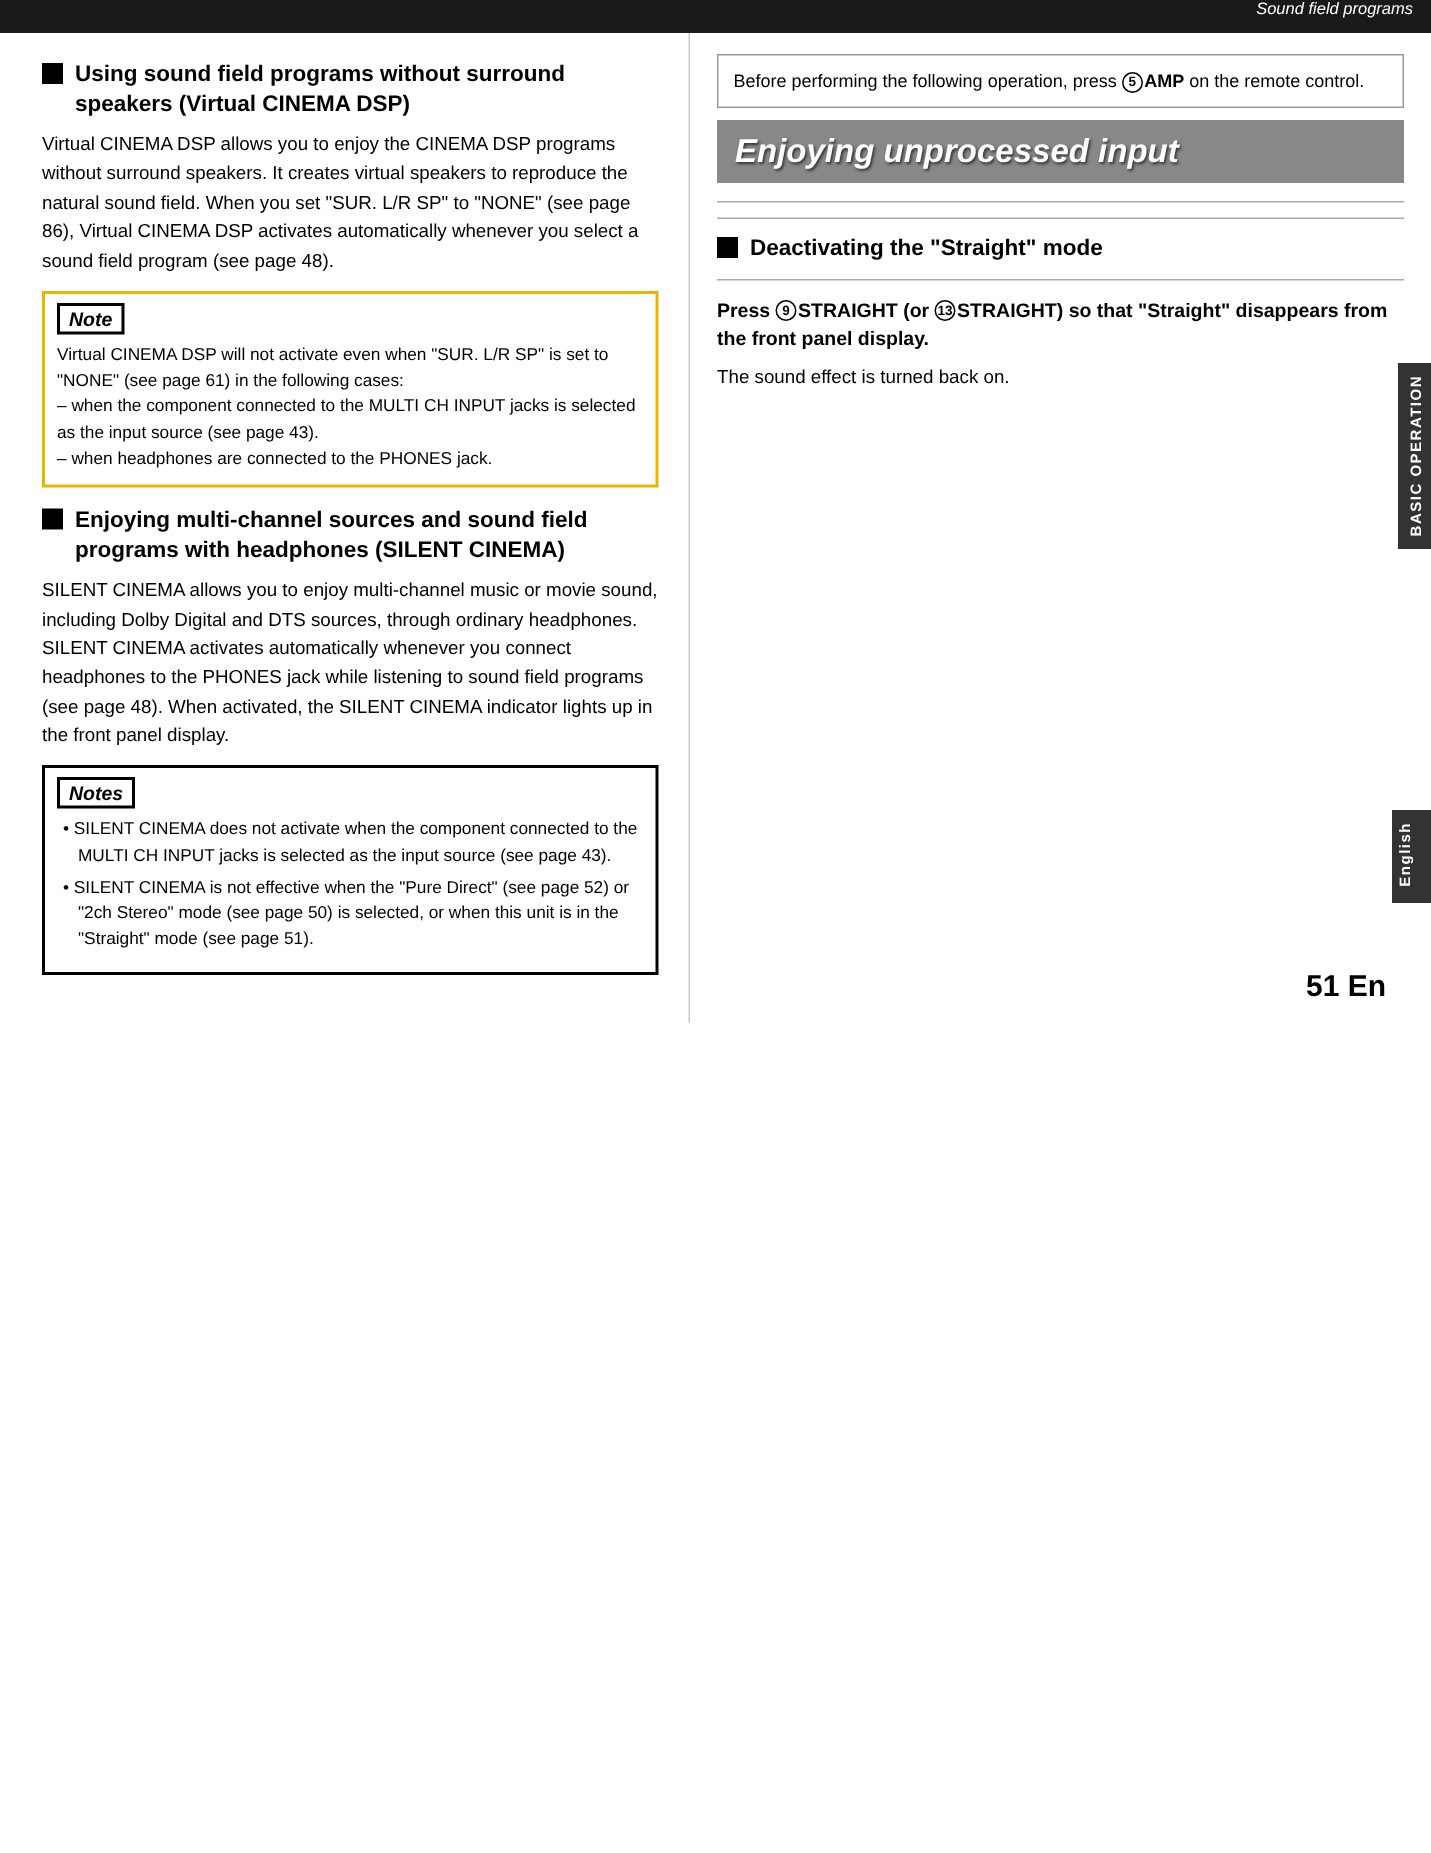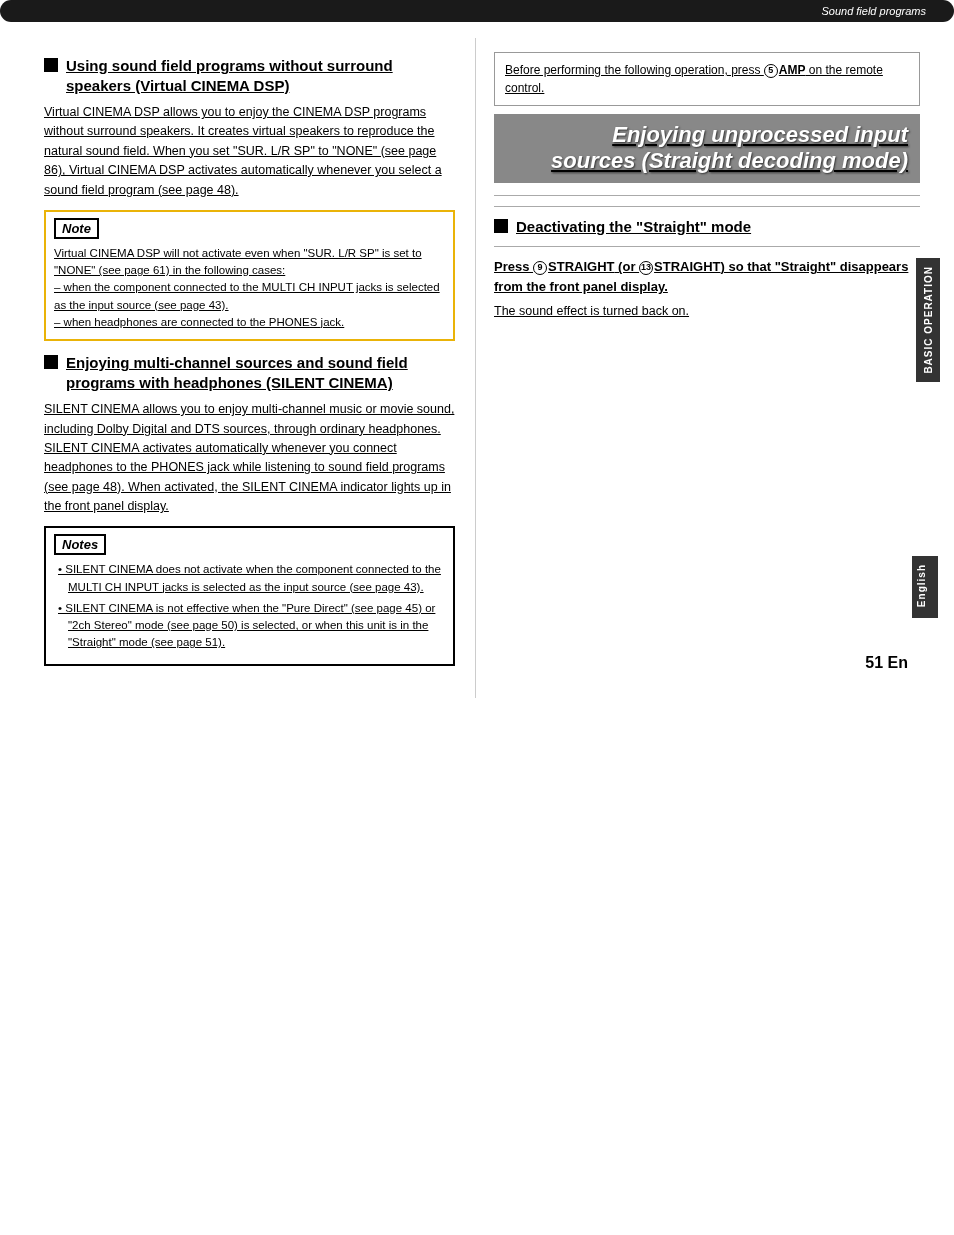--- a/index.html
+++ b/index.html
@@ -12,36 +12,34 @@
       color: #000;
       position: relative;
     }
 
     
     .header-bar {
       background: #1a1a1a;
       height: 22px;
       width: 100%;
       display: flex;
-      align-items: center;
+      align-items: flex-start;
       justify-content: flex-end;
-      padding-right: 28px;
-      border-radius: 11px;
+      padding-right: 12px;
     }
     .header-bar span {
       color: #fff;
       font-size: 11px;
       font-style: italic;
     }
 
     
     .main-content {
       display: flex;
-      padding: 16px;
-      text-decoration: underline;
+      padding: 0;
     }
 
     
     .left-col {
       width: 460px;
       padding: 18px 20px 20px 28px;
       border-right: 1px solid #ccc;
     }
 
     
@@ -139,21 +137,20 @@
       padding: 8px 12px;
       margin-bottom: 12px;
     }
     .enjoying-heading-text {
       font-size: 22px;
       font-weight: bold;
       font-style: italic;
       color: #fff;
       line-height: 1.2;
       text-shadow: 1px 1px 2px #333;
-      text-align: right;
     }
 
     
     .divider {
       border: none;
       border-top: 1px solid #aaa;
       margin: 10px 0;
     }
 
     
@@ -214,23 +211,23 @@
       font-weight: bold;
       writing-mode: vertical-rl;
       text-orientation: mixed;
       transform: rotate(180deg);
       letter-spacing: 1px;
     }
 
     
     .page-number-area {
       position: absolute;
-      bottom: 26px;
+      bottom: 12px;
       right: 30px;
-      font-size: 16px;
+      font-size: 20px;
       font-weight: bold;
     }
 
     
     .circled {
       display: inline-flex;
       align-items: center;
       justify-content: center;
       width: 14px;
       height: 14px;
@@ -270,34 +267,33 @@
     <div class="section-title">
       <div class="bullet"></div>
       <span class="section-title-text">Enjoying multi-channel sources and sound field programs with headphones (SILENT CINEMA)</span>
     </div>
 
     <p class="body-text">SILENT CINEMA allows you to enjoy multi-channel music or movie sound, including Dolby Digital and DTS sources, through ordinary headphones. SILENT CINEMA activates automatically whenever you connect headphones to the PHONES jack while listening to sound field programs (see page 48). When activated, the SILENT CINEMA indicator lights up in the front panel display.</p>
 
     <div class="notes-box">
       <div class="notes-title">Notes</div>
       <div class="notes-item">• SILENT CINEMA does not activate when the component connected to the MULTI CH INPUT jacks is selected as the input source (see page 43).</div>
-      <div class="notes-item">• SILENT CINEMA is not effective when the "Pure Direct" (see page 45) or "2ch Stereo" mode (see page 50) is selected, or when this unit is in the "Straight" mode (see page 51).</div>
+      <div class="notes-item">• SILENT CINEMA is not effective when the "Pure Direct" (see page 52) or "2ch Stereo" mode (see page 50) is selected, or when this unit is in the "Straight" mode (see page 51).</div>
     </div>
 
   </div>
 
   <div class="right-col">
 
     <div class="before-box">
       <span>Before performing the following operation, press <span class="circled">5</span><strong>AMP</strong> on the remote control.</span>
     </div>
 
     <div class="enjoying-heading">
       <div class="enjoying-heading-text">Enjoying unprocessed input</div>
-      <div class="enjoying-heading-text">sources (Straight decoding mode)</div>
     </div>
 
 
     <hr class="divider">
 
 
     <hr class="divider">
 
     <div class="deactivating-section">
       <div class="section-title">

